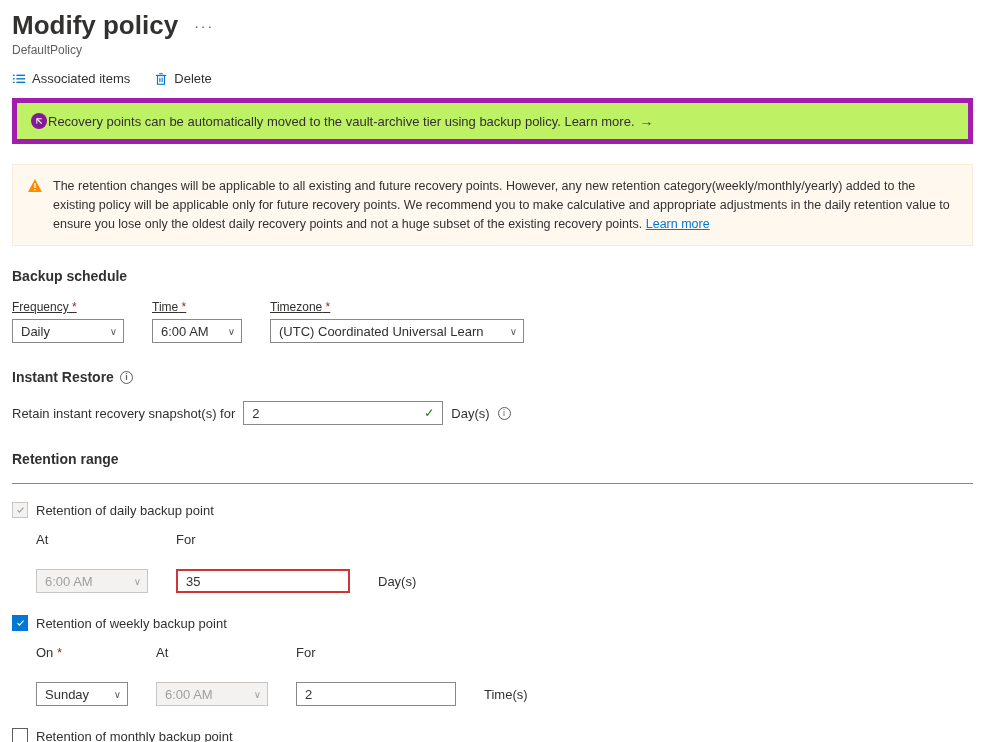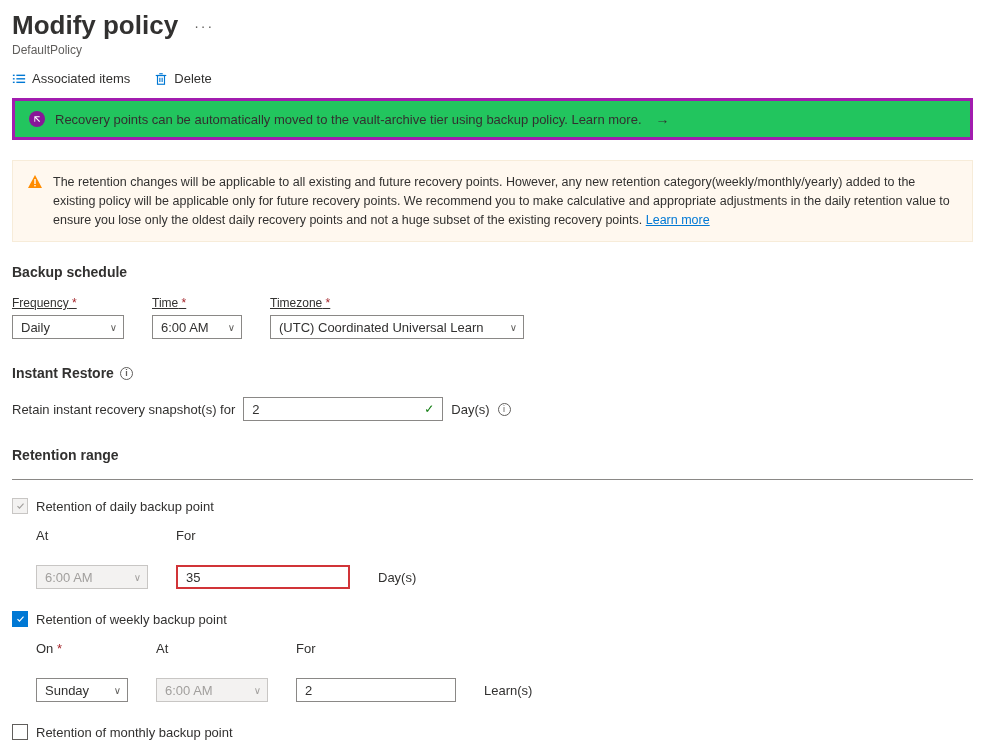--- a/index.html
+++ b/index.html
@@ -12,25 +12,25 @@
     background: #ffffff;
   }
   .page-title-row { display: flex; align-items: center; gap: 16px; }
   .page-title { font-size: 26px; font-weight: 600; margin: 0; }
   .more-icon { color: #605e5c; font-size: 14px; letter-spacing: 2px; cursor: pointer; }
   .subtitle { font-size: 12px; color: #605e5c; margin-top: 2px; }
   .toolbar { display: flex; gap: 24px; margin-top: 14px; margin-bottom: 12px; }
   .toolbar-item { display: inline-flex; align-items: center; gap: 6px; color: #323130; cursor: pointer; font-size: 13px; }
   .toolbar-item .icon { color: #0078d4; }
   .info-banner {
-    background: #22c55e;
-    border: 3px solid #a21caf;
+    background: #bef264;
+    border: 5px solid #a21caf;
     display: flex;
     align-items: center;
-    gap: 10px;
+    gap: 1px;
     padding: 10px 14px;
     font-size: 13px;
     color: #323130;
     margin-bottom: 20px;
   }
   .info-icon-purple {
     width: 16px; height: 16px; background: #881798; border-radius: 50%;
     display: inline-flex; align-items: center; justify-content: center;
     flex-shrink: 0;
   }
@@ -275,21 +275,21 @@
         <span>6:00 AM</span>
         <span class="chev">∨</span>
       </div>
     </div>
     <div class="sub-field">
       <span class="sub-field-label">For</span>
       <div class="plain-input">
         <span>2</span>
       </div>
     </div>
-    <span class="suffix-label">Learn(s)</span>
+    <span class="suffix-label">Time(s)</span>
   </div>
 </div>
 
 <div class="retention-block">
   <div class="checkbox-row">
     <span class="checkbox"></span>
     <span class="checkbox-label">Retention of monthly backup point</span>
   </div>
   <div class="not-configured">Not Configured</div>
 </div>

